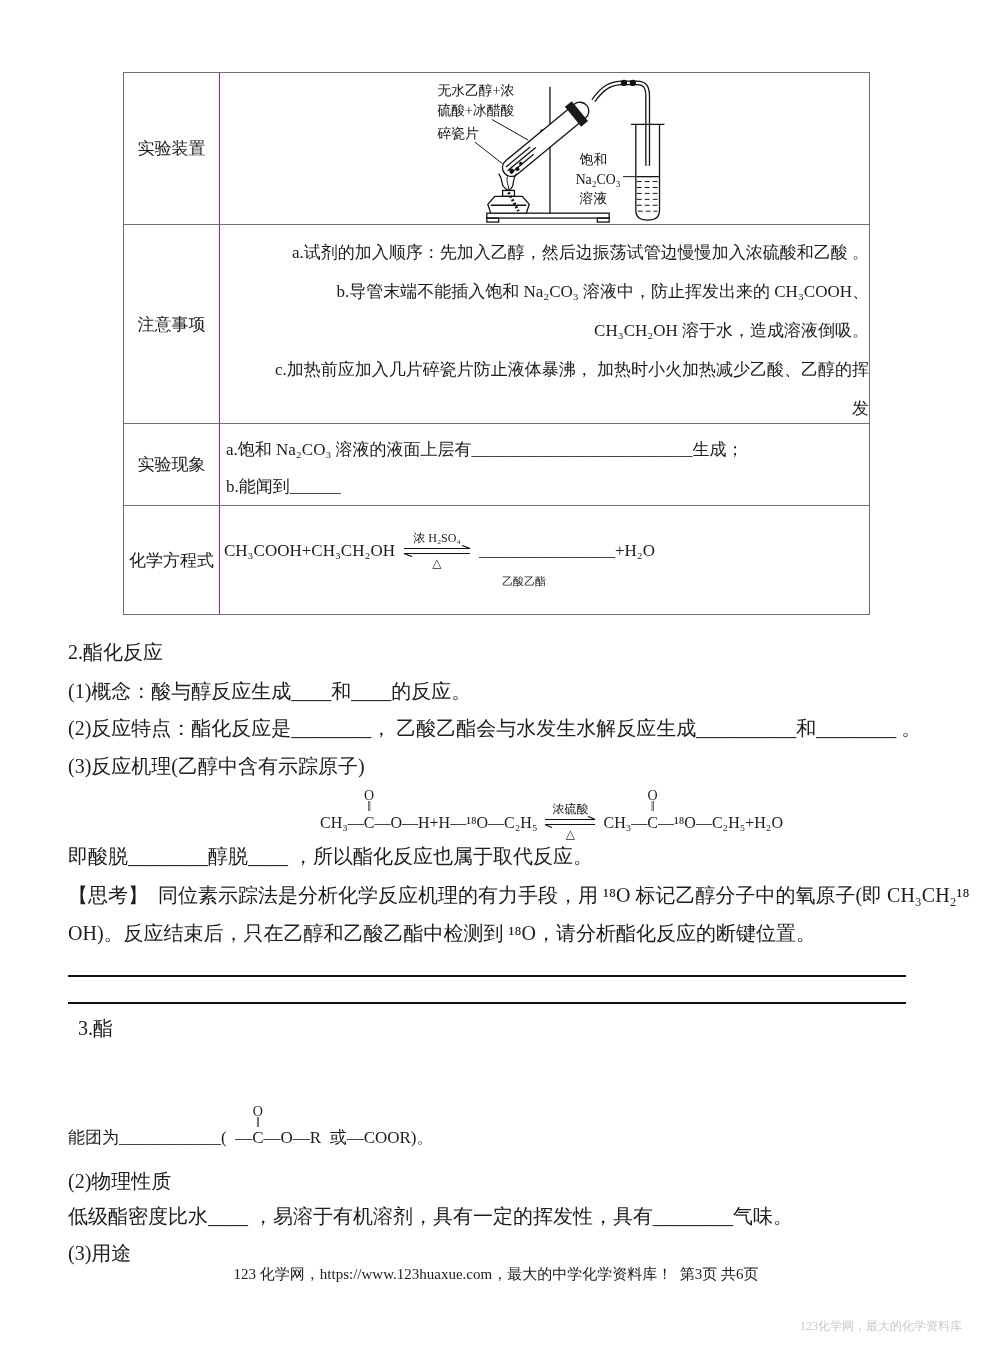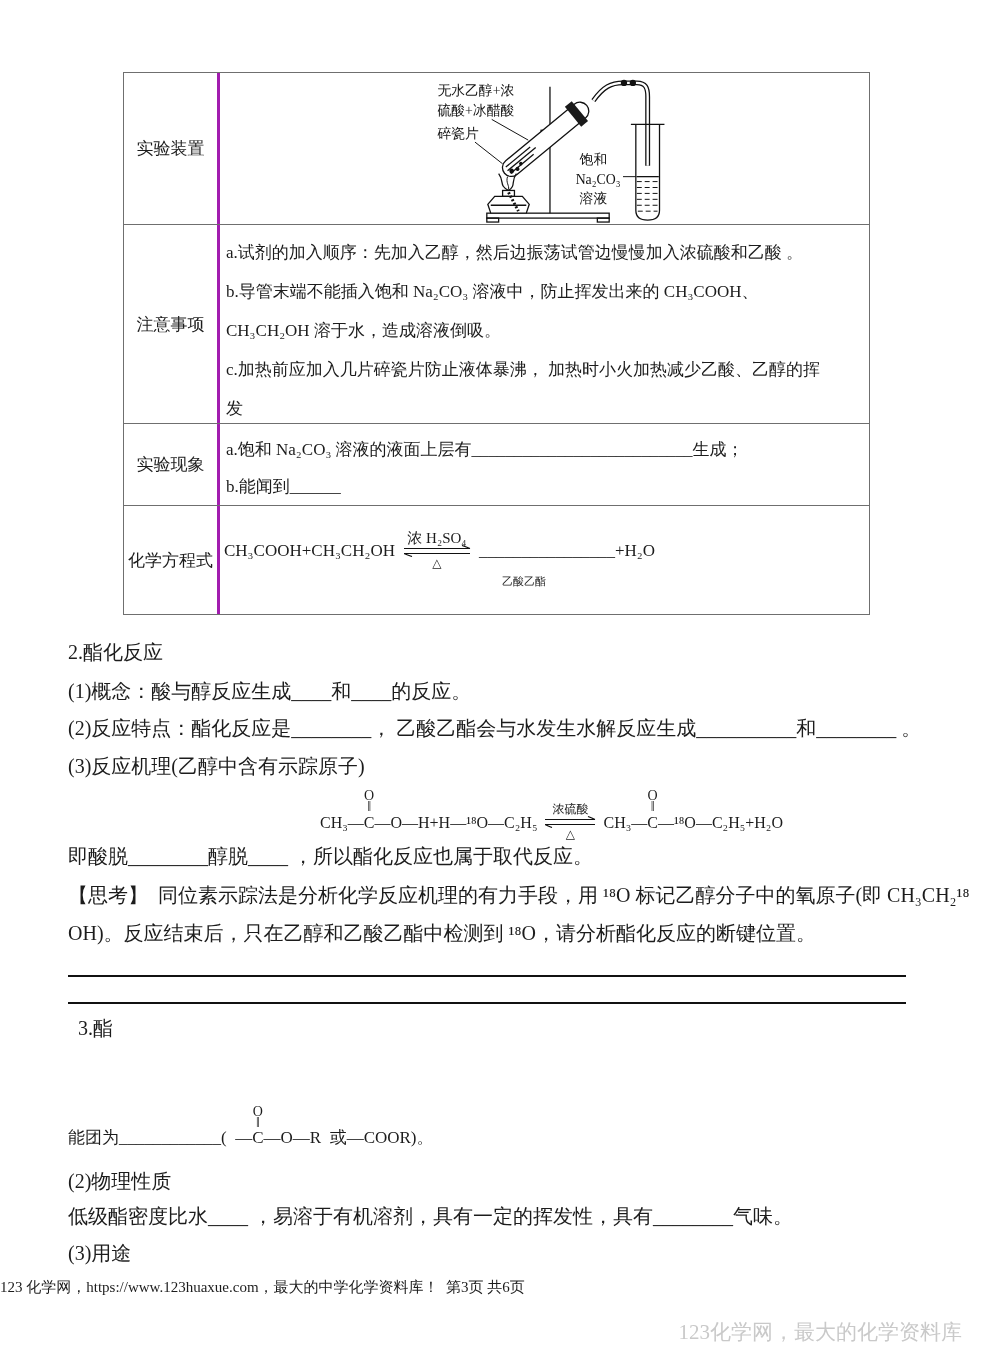--- a/index.html
+++ b/index.html
@@ -2,44 +2,44 @@
 <html><head>
 <meta charset="utf-8">
 <style>
   html,body{margin:0;padding:0;background:#fff;}
   .page{position:relative;width:992px;height:1347px;background:#ffffff;overflow:hidden;
         font-family:"Liberation Serif","DejaVu Serif",serif;color:#1c1c1c;}
   
   .extable{position:absolute;left:123px;top:72px;width:747px;border:1px solid #6f6f6f;box-sizing:border-box;}
   .trow{display:flex;border-bottom:1px solid #6f6f6f;box-sizing:border-box;}
   .trow:last-child{border-bottom:none;}
-  .tlabel{flex:0 0 96px;width:96px;border-right:3px solid #a21caf;display:flex;align-items:center;
+  .tlabel{flex:0 0 96px;width:96px;border-right:1px solid #a21caf;display:flex;align-items:center;
           justify-content:center;font-size:17px;box-sizing:border-box;}
   .tcell{flex:1;position:relative;font-size:17px;box-sizing:border-box;}
   .notes{padding:8px 0 0 6px;}
-  .notes p{margin:0;line-height:39px;white-space:pre;}
+  .notes p{margin:0;line-height:39px;white-space:pre;text-align:right;}
   .phen{padding:7px 0 0 6px;}
   .phen p{margin:0;line-height:37px;white-space:pre;}
   
   .rev{display:inline-flex;flex-direction:column;align-items:center;margin:0 6px;}
-  .rev .rtop{font-size:15px;line-height:13px;white-space:pre;}
+  .rev .rtop{font-size:12px;line-height:13px;white-space:pre;}
   .rev .rbot{font-size:12px;line-height:13px;}
   
   .cgroup{position:relative;display:inline-block;}
   .cgroup .above{position:absolute;bottom:92%;left:50%;transform:translateX(-50%);
                  display:flex;flex-direction:column;align-items:center;line-height:11px;font-size:14px;}
   
   .eqline{display:flex;align-items:center;padding:26px 0 0 4px;white-space:pre;}
   .prodlabel{position:absolute;left:282px;top:68px;font-size:11px;}
   
   .abs{position:absolute;margin:0;font-size:20px;line-height:23px;white-space:pre;}
   .mech{display:flex;align-items:center;font-size:16px;white-space:pre;}
   .answer-line{position:absolute;left:68px;width:838px;border-top:2px solid #111;height:0;}
-  .footer{position:absolute;left:0;top:1265px;width:100%;text-align:left;font-size:15px;white-space:pre;margin-top:13px;}
-  .watermark{position:absolute;right:30px;top:1318px;font-size:21px;color:#c9c9c9;white-space:pre;}
+  .footer{position:absolute;left:0;top:1265px;width:100%;text-align:center;font-size:15px;white-space:pre;}
+  .watermark{position:absolute;right:30px;top:1318px;font-size:12px;color:#c9c9c9;white-space:pre;}
   svg text{font-family:"Liberation Serif","DejaVu Serif",serif;fill:#111;}
 </style>
 </head>
 <body>
 
 <div class="page">
 
   <div class="extable">
 
     <div class="trow" style="height:152px">

